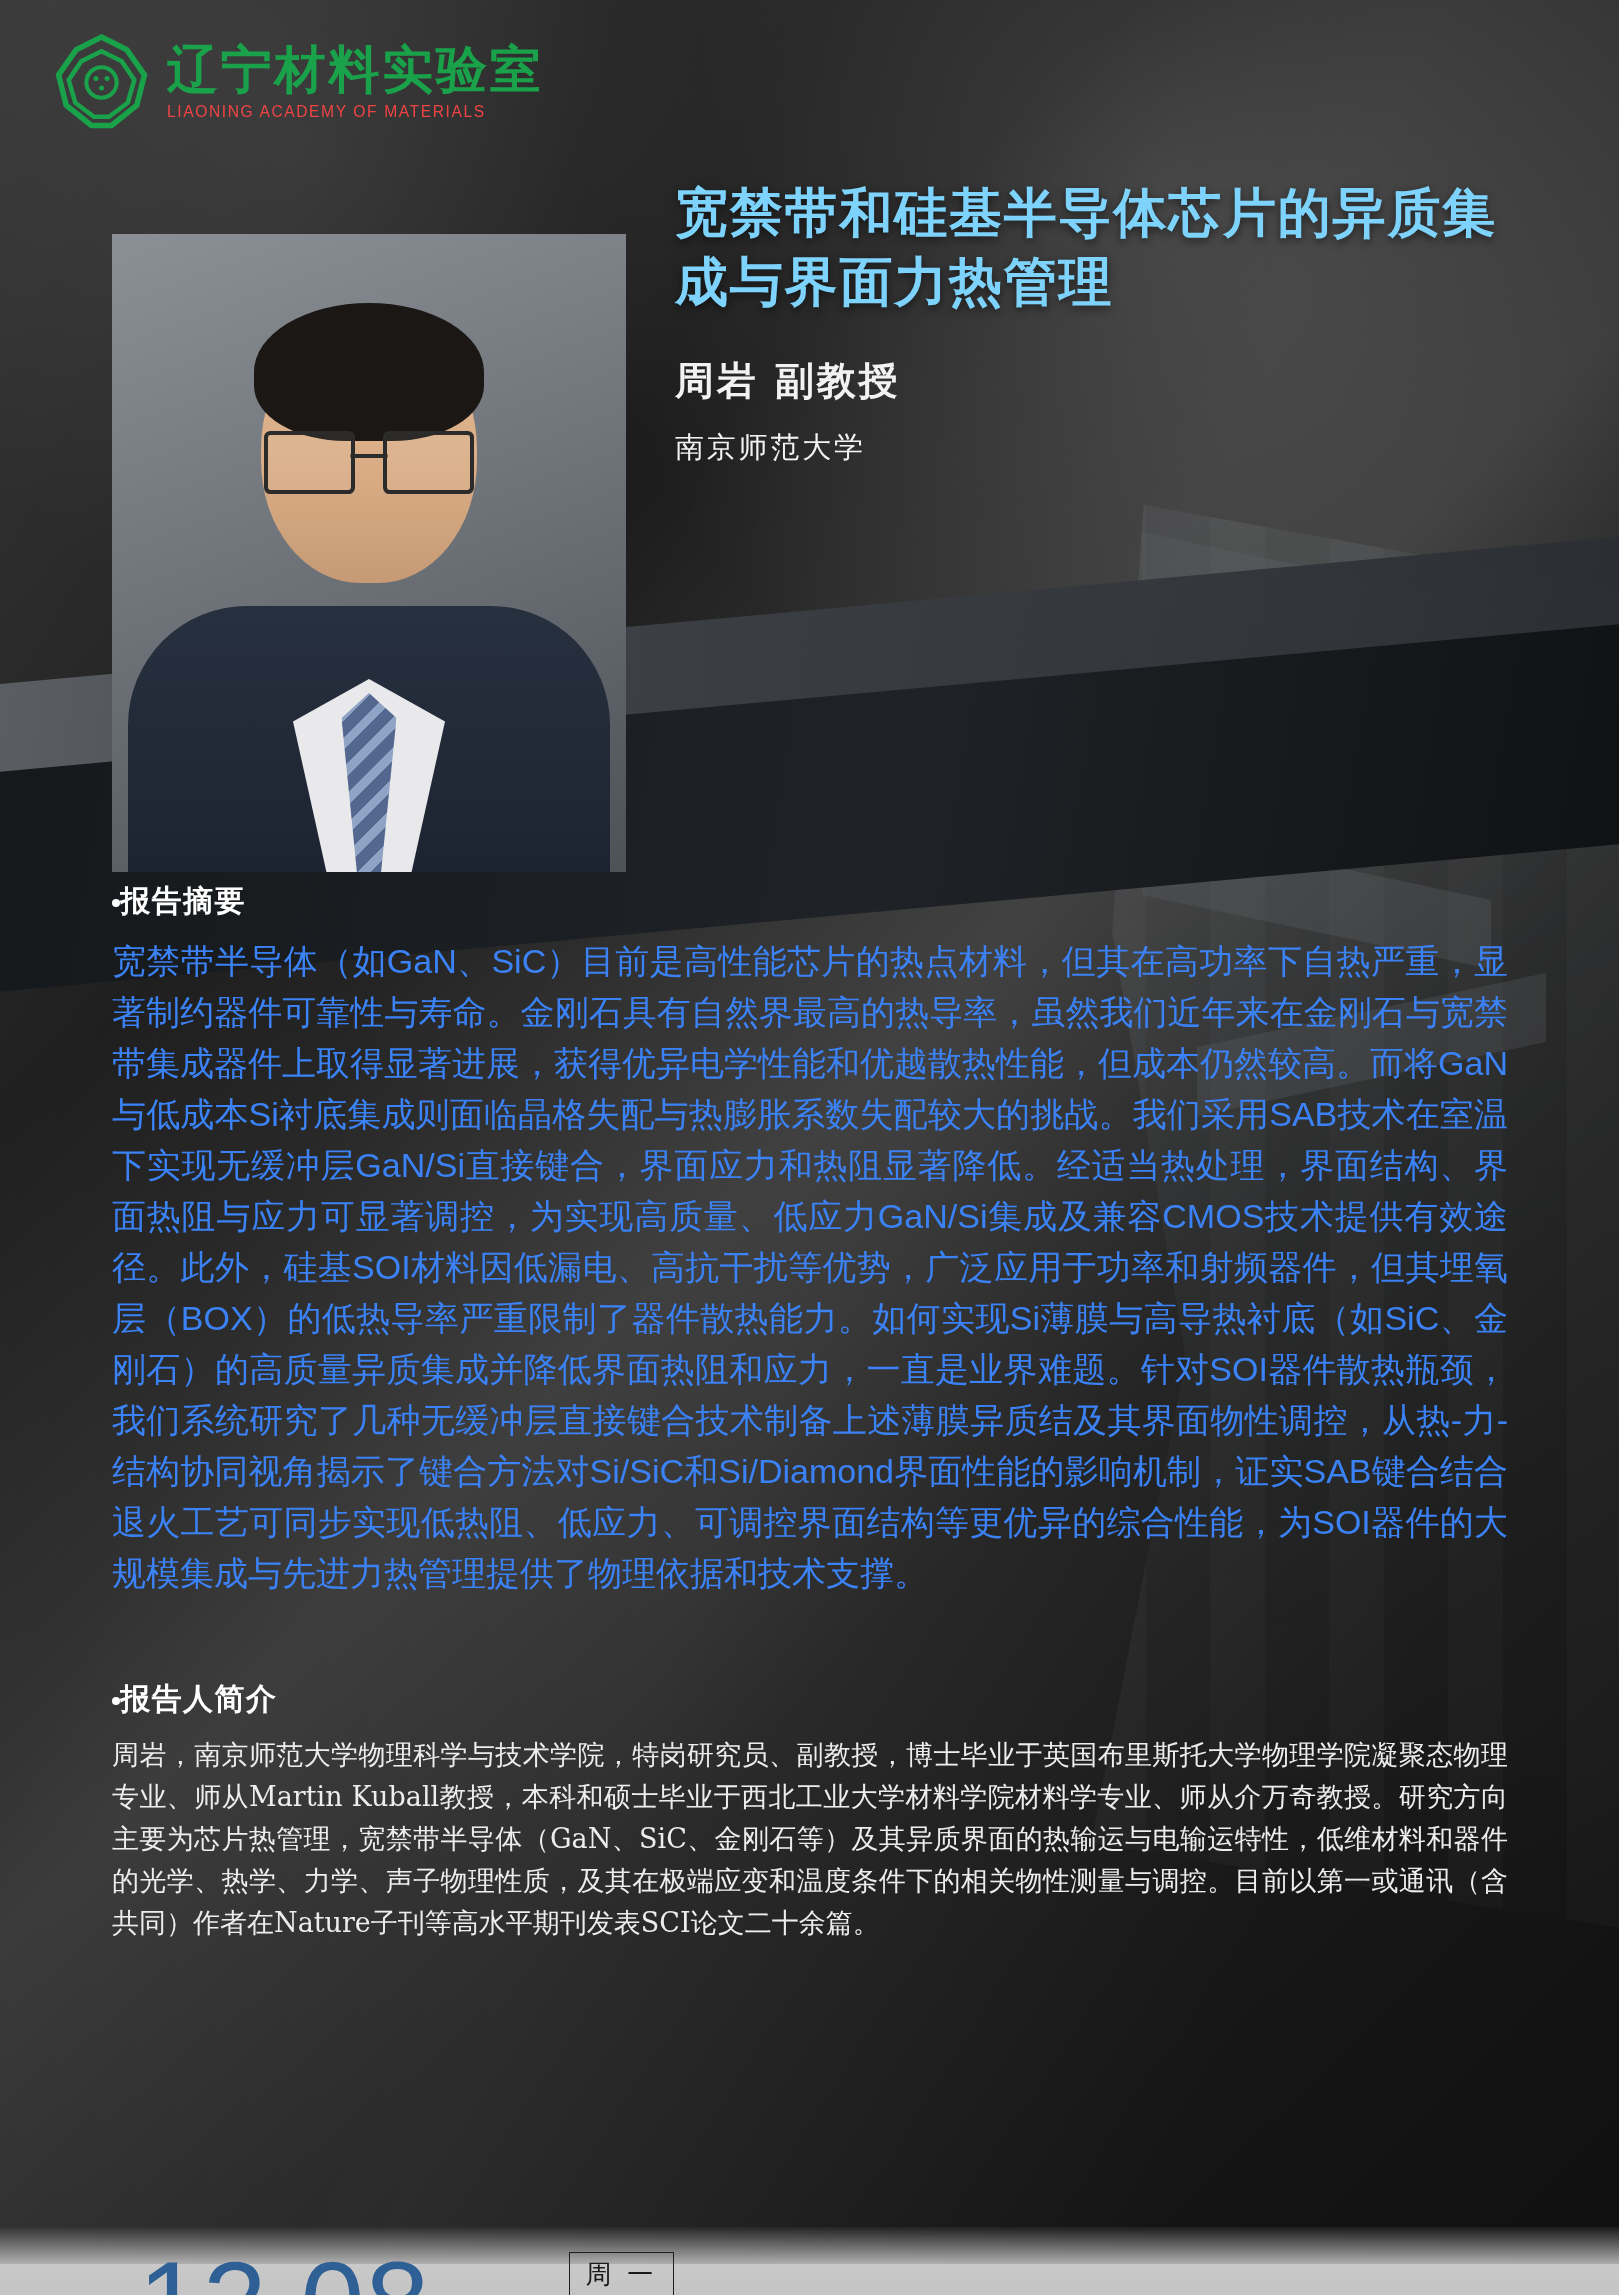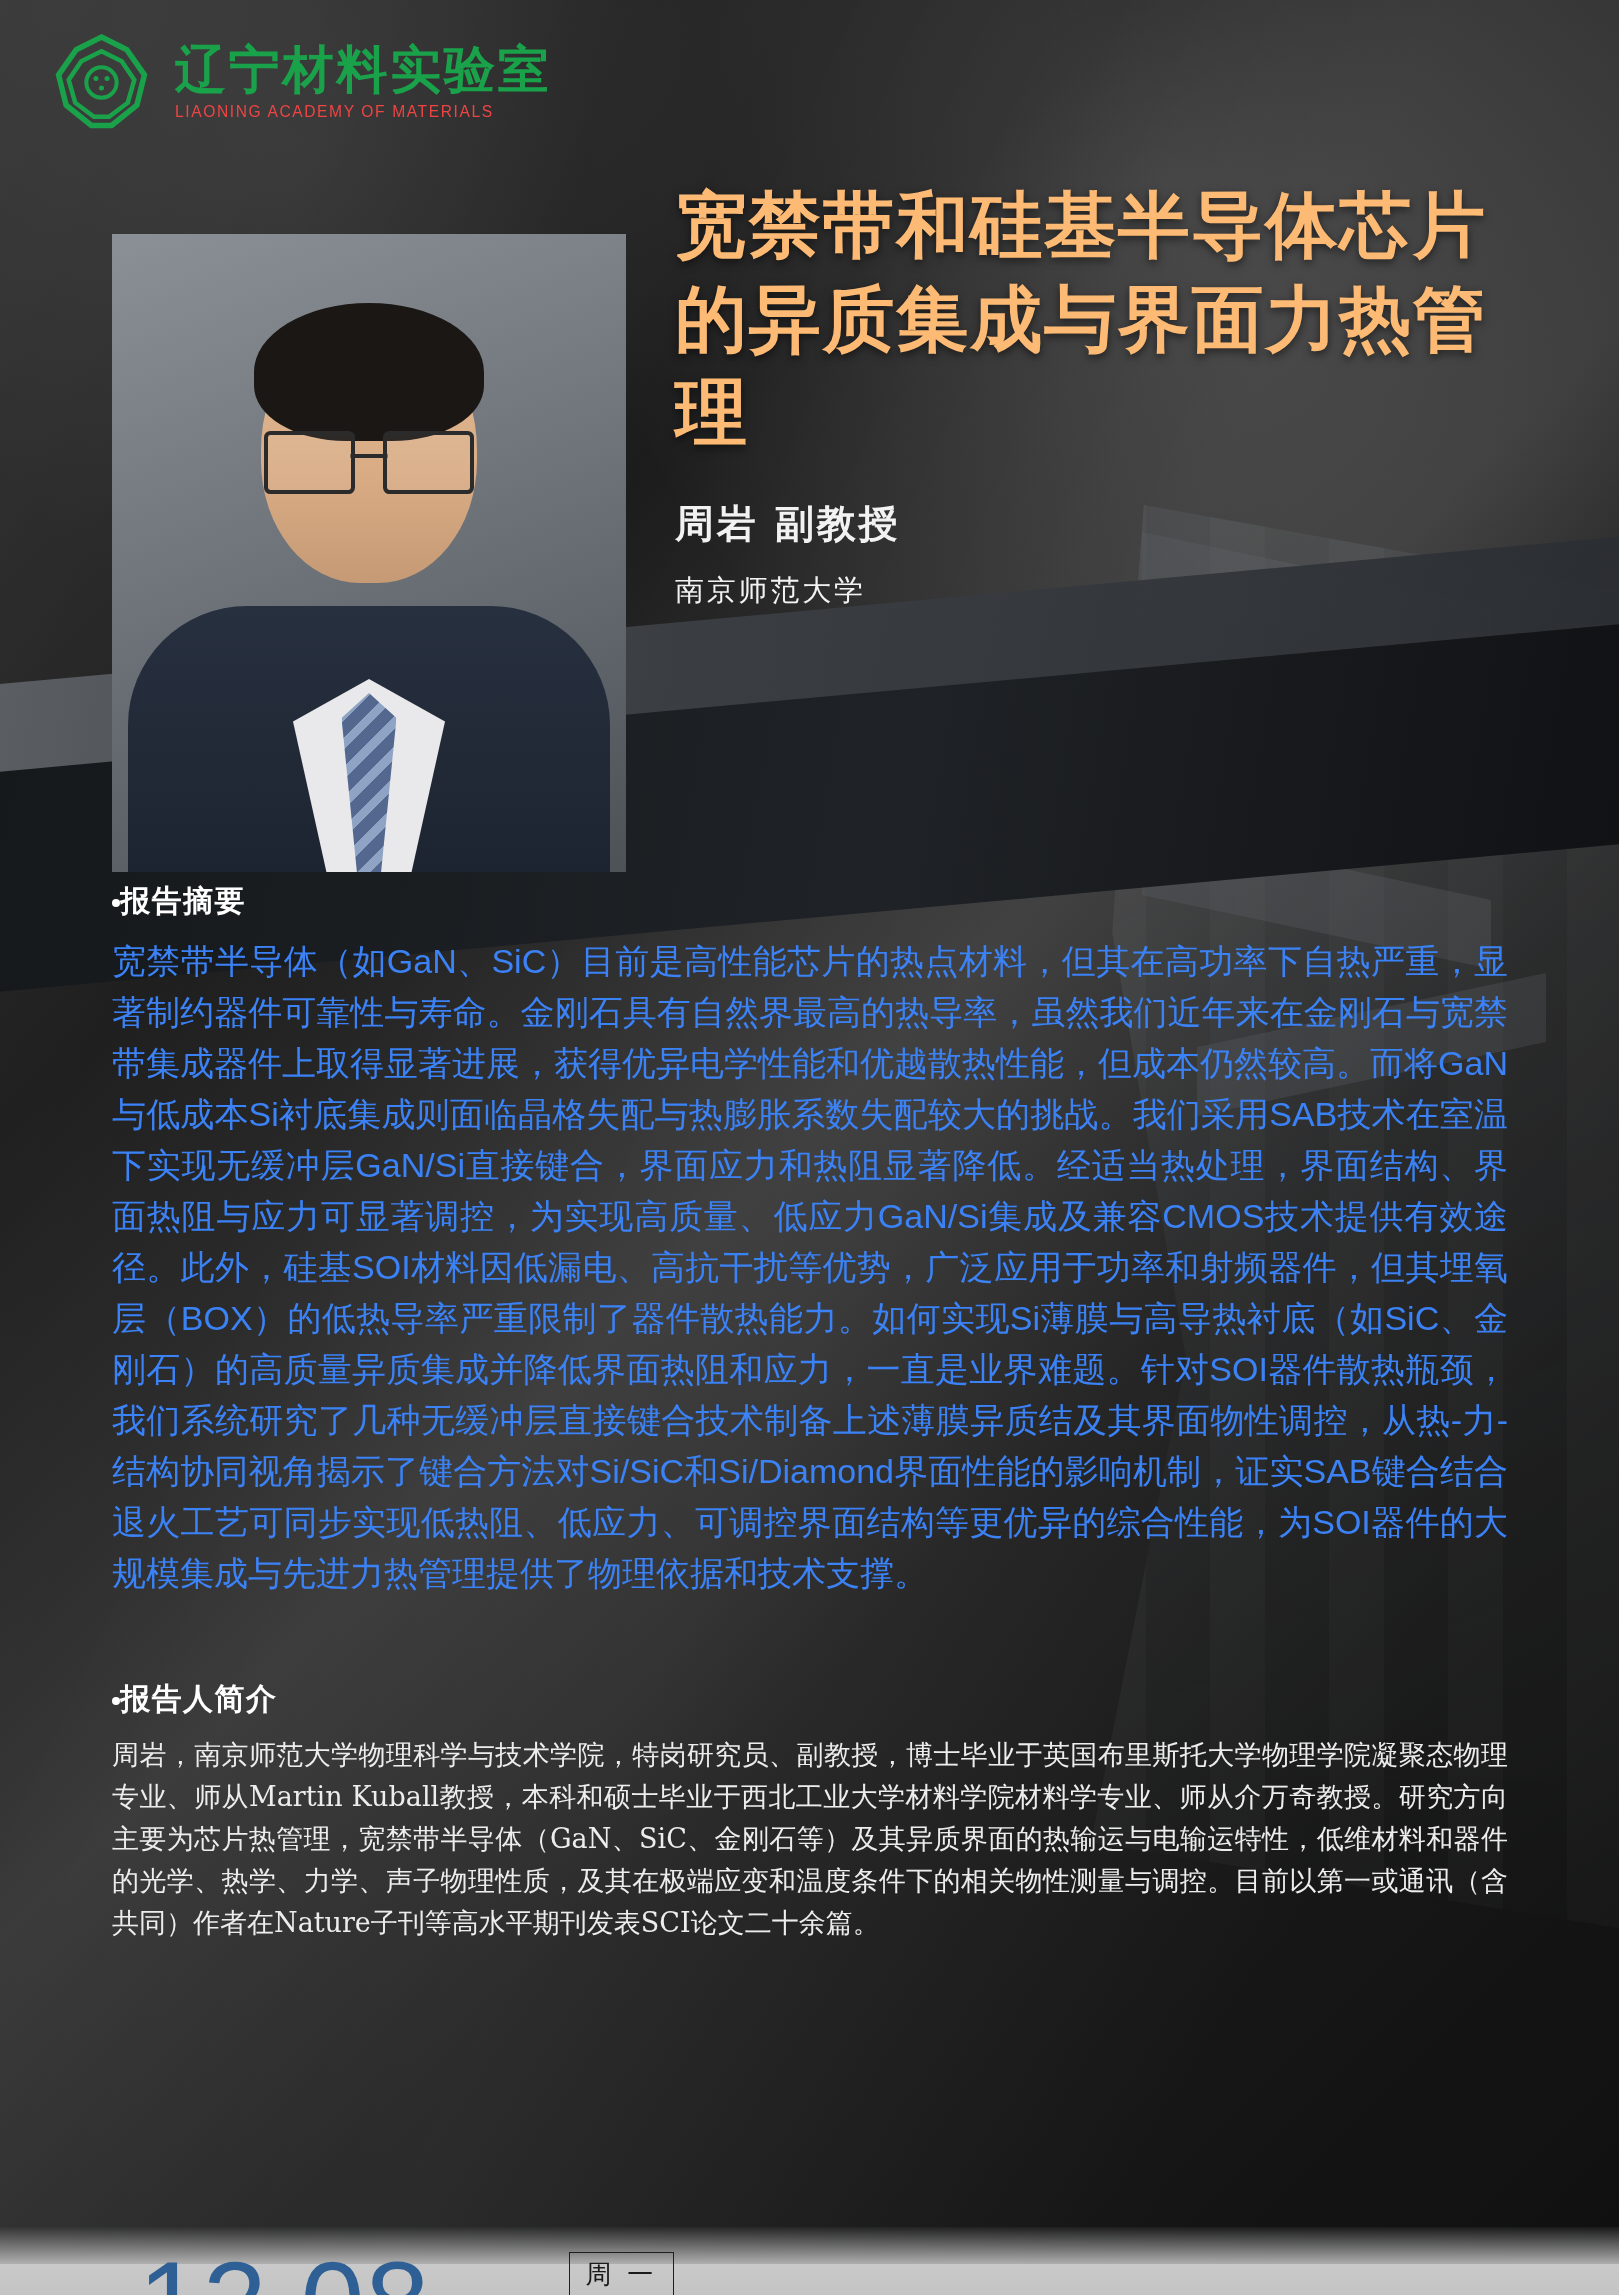--- a/index.html
+++ b/index.html
@@ -98,21 +98,21 @@
     display: flex;
     align-items: center;
   }
   .logo-mark {
     width: 101px;
     height: 101px;
     position: relative;
     flex: none;
   }
   .logo-text {
-    margin-left: 23px;
+    margin-left: 15px;
     display: flex;
     flex-direction: column;
     justify-content: center;
   }
   .logo-cn {
     font-family: "DejaVu Sans", sans-serif;
     font-weight: bold;
     font-size: 51px;
     letter-spacing: 2.8px;
     color: #1aa24a;
@@ -215,23 +215,23 @@
   
   .title-block {
     position: absolute;
     left: 675px;
     top: 179px;
     width: 872px;
   }
   .title {
     font-family: "DejaVu Sans", sans-serif;
     font-weight: bold;
-    font-size: 72px;
+    font-size: 53px;
     line-height: 1.30;
-    color: #fdba74;
+    color: #7dd3fc;
     letter-spacing: 1.8px;
     text-shadow: 0 2.8px 8.3px rgba(0,0,0,0.55);
   }
   .speaker {
     margin-top: 37px;
     font-family: "DejaVu Sans", sans-serif;
     font-weight: bold;
     font-size: 39px;
     color: #f2f2f2;
     letter-spacing: 2.8px;

